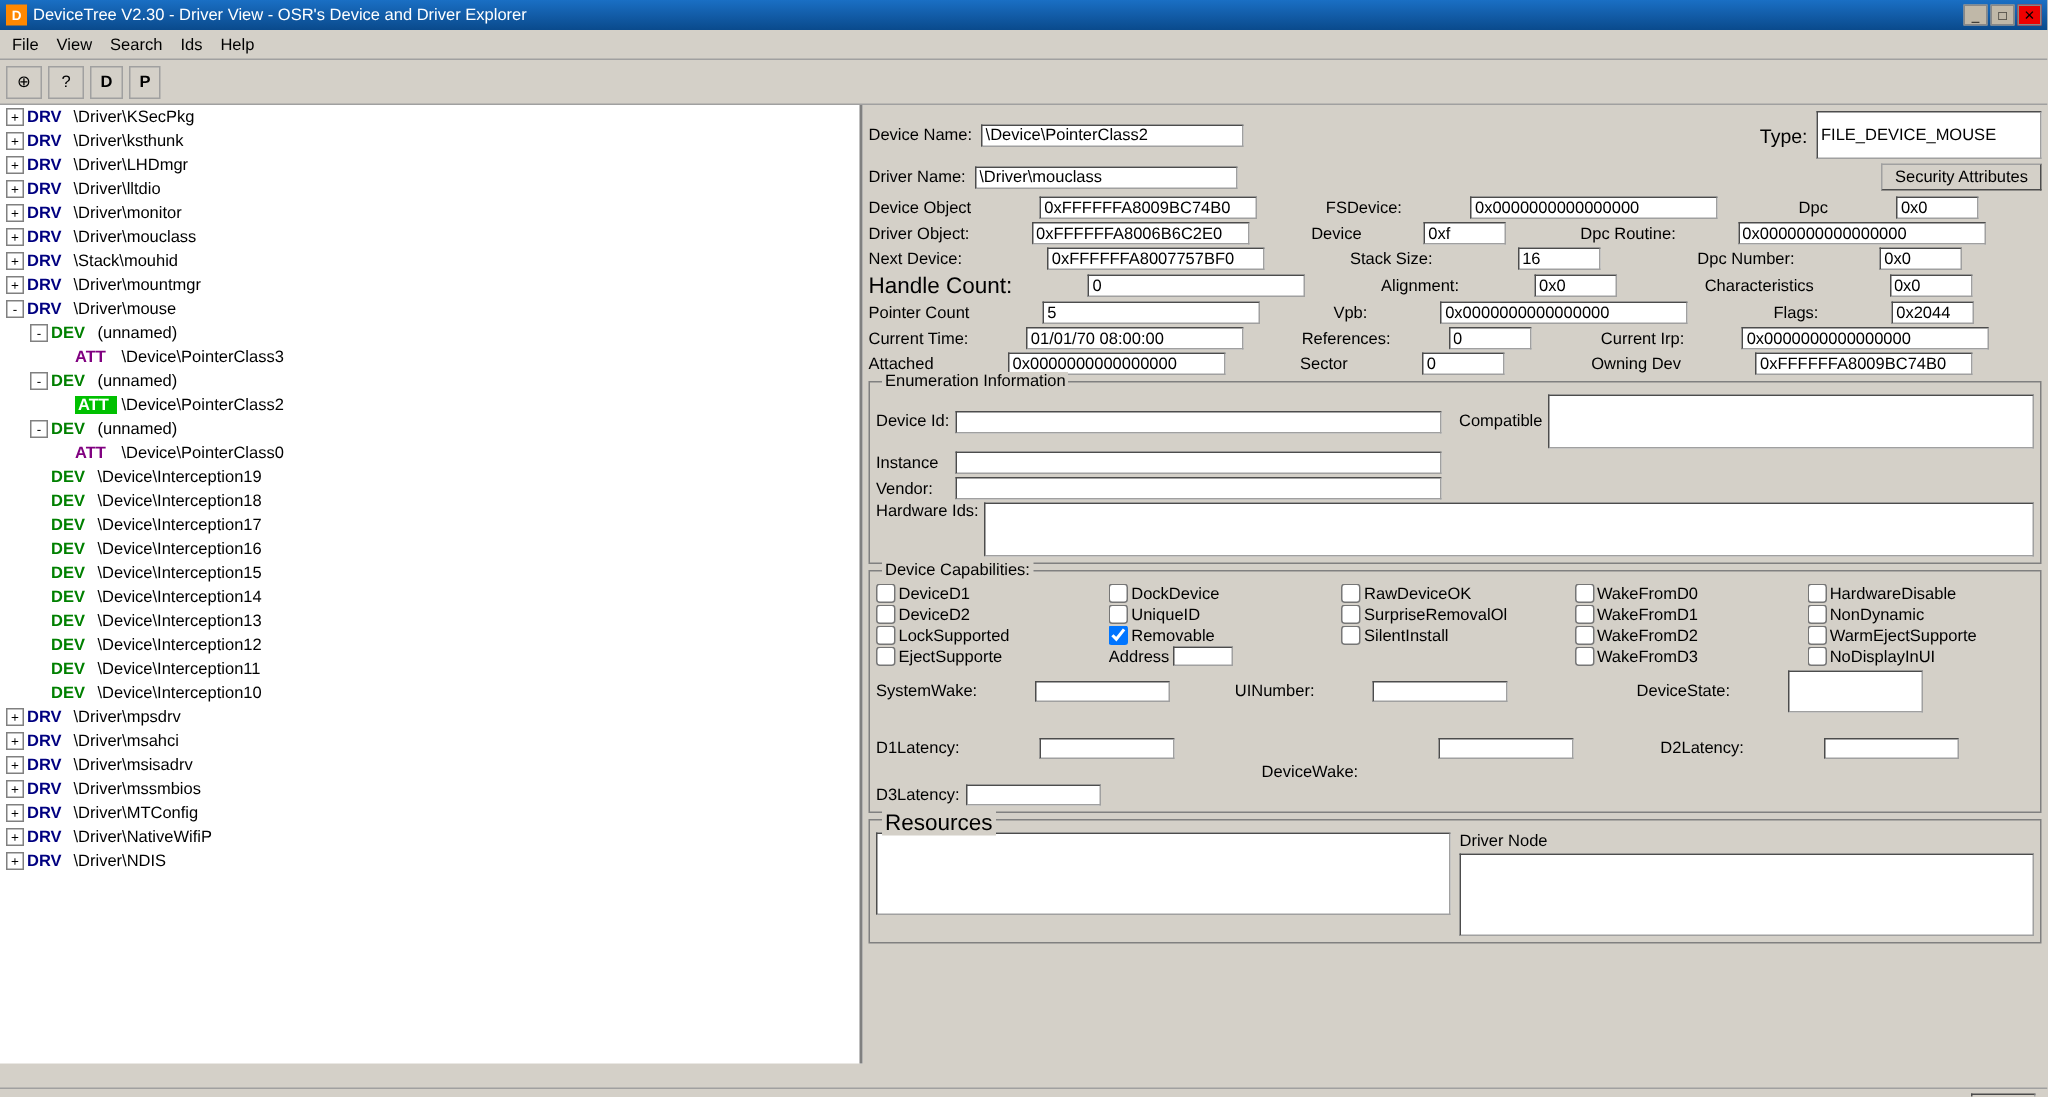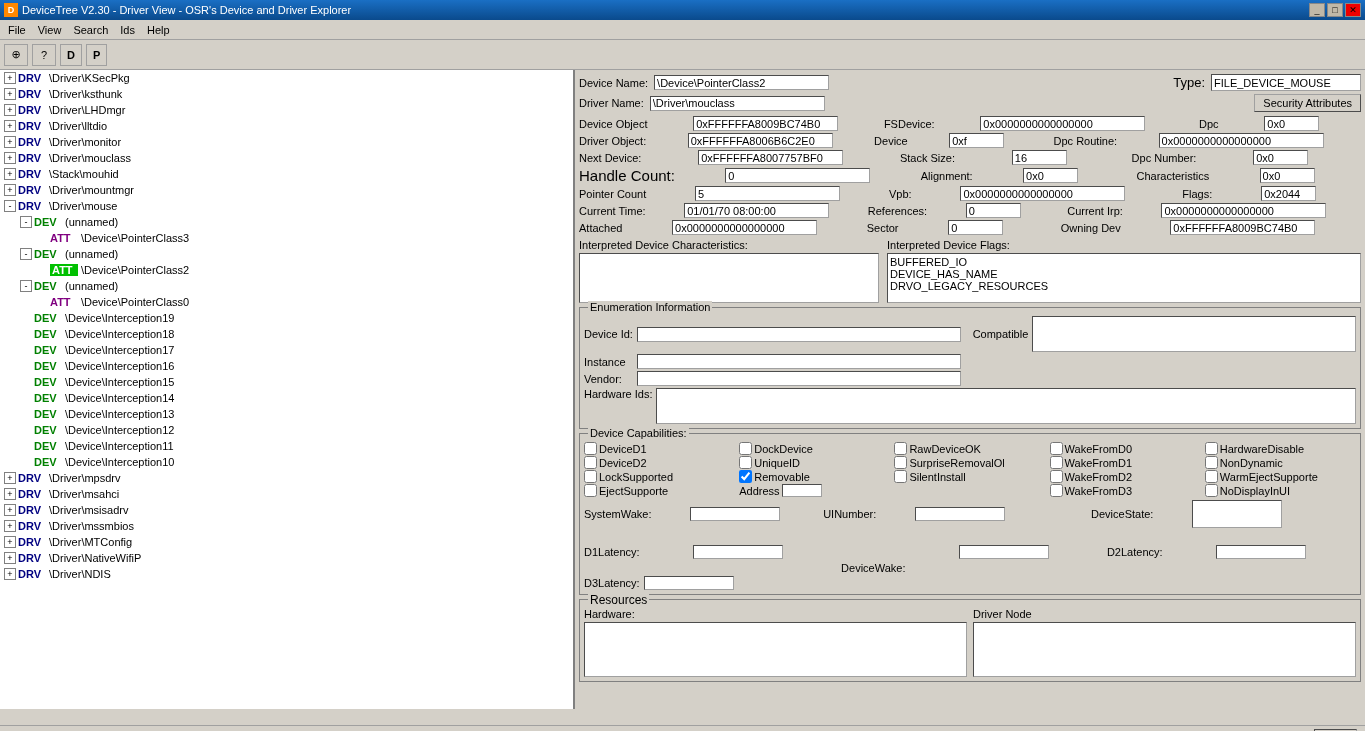--- a/index.html
+++ b/index.html
@@ -179,21 +179,21 @@
     #detail-panel {
       flex: 1;
       background: #d4d0c8;
       overflow-y: auto;
       padding: 4px;
     }
 
     .type-input {
       background: white;
       border: 1px inset #a0a0a0;
-      height: 17px;
+      height: 32px;
       padding: 0 2px;
       font-size: 11px;
       min-width: 150px;
     }
 
     .security-btn {
       background: #d4d0c8;
       border: 1px outset #a0a0a0;
       padding: 2px 8px;
       font-size: 11px;
@@ -272,21 +272,21 @@
       border: 1px solid #808080;
       padding: 6px 4px 4px 4px;
       position: relative;
     }
     .res-title {
       position: absolute;
       top: -7px;
       left: 8px;
       background: #d4d0c8;
       padding: 0 2px;
-      font-size: 12px;
+      font-size: 15px;
     }
 
     
     #status-bar {
       height: 22px;
       background: #d4d0c8;
       border-top: 1px solid #a0a0a0;
       display: flex;
       align-items: center;
       justify-content: space-between;
@@ -579,34 +579,20 @@
 
     <div style="display:grid; grid-template-columns: auto auto auto auto auto auto; gap:2px 4px; align-items:center; margin-bottom:4px;">
       <span style="font-size:11px;">Attached</span>
       <input type="text" class="addr-input" value="0x0000000000000000" style="width: 145px;">
       <span style="font-size:11px;">Sector</span>
       <input type="text" class="addr-input-sm" value="0" style="width: 55px;">
       <span style="font-size:11px;margin-left:8px;">Owning Dev</span>
       <input type="text" class="addr-input" value="0xFFFFFFA8009BC74B0" style="width: 145px;">
     </div>
 
-    <div style="display:flex; gap:8px; margin-bottom:4px;">
-      <div style="flex:0 0 300px;">
-        <div style="font-size:11px; margin-bottom:2px;">Interpreted Device Characteristics:</div>
-        <div style="border:1px inset #a0a0a0; background:white; height:50px; width:300px;"></div>
-      </div>
-      <div style="flex:1; position:relative; margin-top:0px;">
-        <div style="font-size:11px; margin-bottom:2px;">Interpreted Device Flags:</div>
-        <div style="border:1px inset #a0a0a0; background:white; height:50px; overflow-y:scroll; padding:2px; font-size:11px;">
-          <div>BUFFERED_IO</div>
-          <div>DEVICE_HAS_NAME</div>
-          <div>DRVO_LEGACY_RESOURCES</div>
-        </div>
-      </div>
-    </div>
 
     <div class="enum-section" style="margin-bottom:4px; padding-top:8px;">
       <span class="enum-title">Enumeration Information</span>
       <div style="display:grid; grid-template-columns: auto 1fr auto 1fr; gap:2px 4px; align-items:center;">
         <span style="font-size:11px;">Device Id:</span>
         <input type="text" style="background: white; border: 1px inset rgb(160, 160, 160); height: 15px; font-size: 11px;" value="">
         <span style="font-size:11px;margin-left:8px;">Compatible</span>
         <div style="background:white;border:1px inset #a0a0a0;height:36px;"></div>
         <span style="font-size:11px;">Instance</span>
         <input type="text" style="background: white; border: 1px inset rgb(160, 160, 160); height: 15px; font-size: 11px;" value="">
@@ -728,21 +714,20 @@
       <div style="display:flex; gap:4px; align-items:center;">
         <span style="font-size:11px;">D3Latency:</span>
         <input type="text" style="background: white; border: 1px inset rgb(160, 160, 160); height: 14px; width: 90px; font-size: 11px;" value="">
       </div>
     </div>
 
     <div class="res-section" style="padding-top:8px;">
       <span class="res-title">Resources</span>
       <div style="display:flex; gap:6px; align-items:flex-start;">
         <div style="flex:1;">
-          <div style="font-size:11px;margin-bottom:2px;">Hardware:</div>
           <div style="background:white;border:1px inset #a0a0a0;height:55px;"></div>
         </div>
         <div style="flex:1;">
           <div style="font-size:11px;margin-bottom:2px;">Driver Node</div>
           <div style="background:white;border:1px inset #a0a0a0;height:55px;"></div>
         </div>
       </div>
     </div>
 
   </div>

